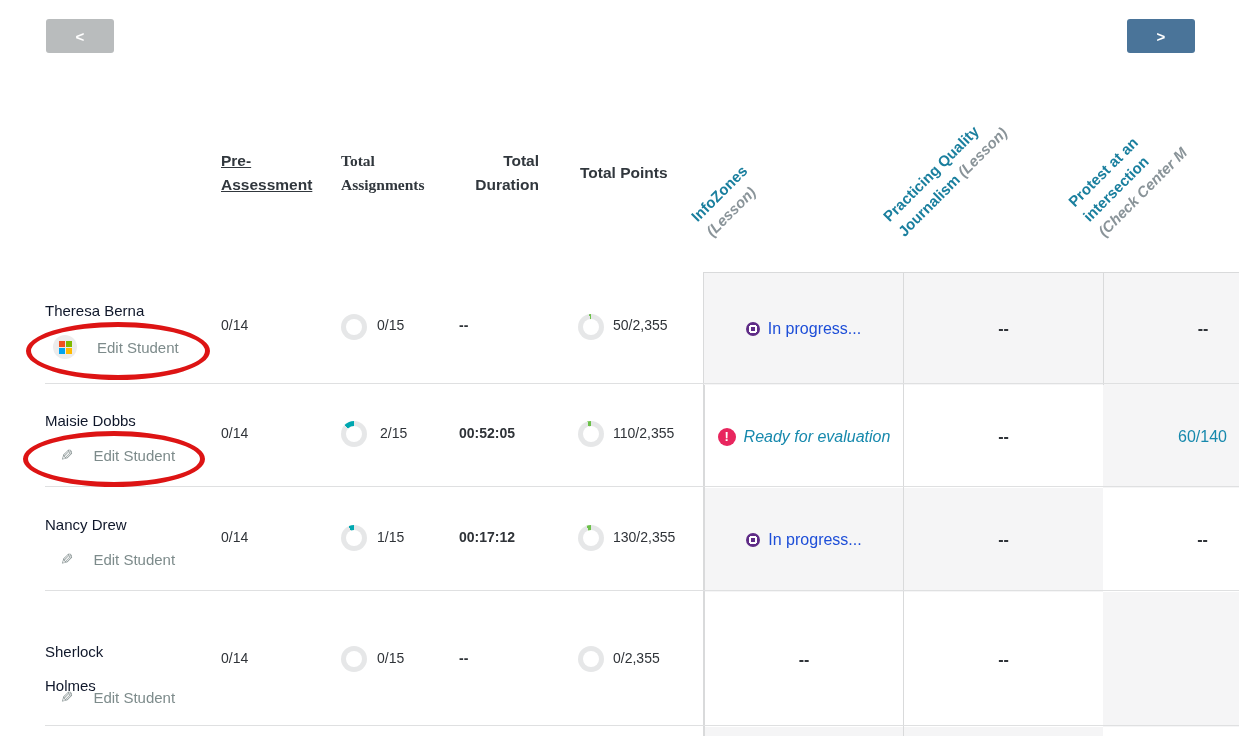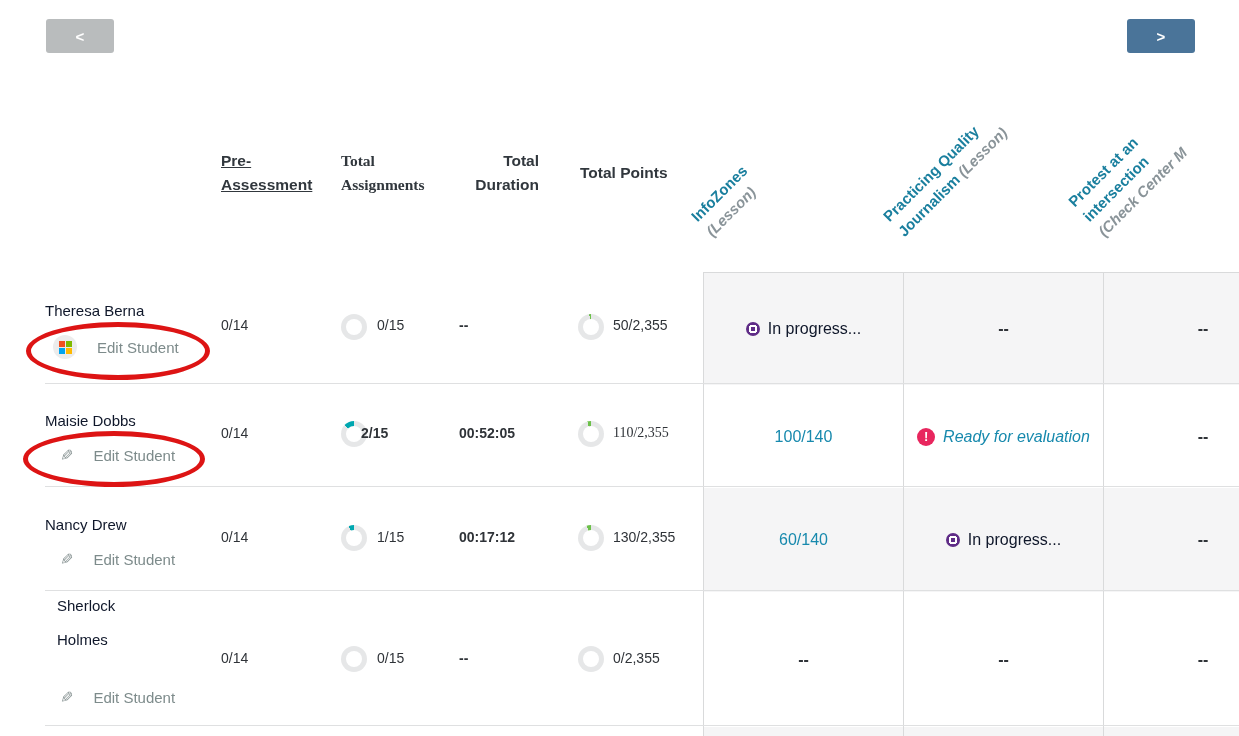--- a/index.html
+++ b/index.html
@@ -21,21 +21,21 @@
   
   .lesson-grid{position:absolute;left:703px;top:272px;width:598px;height:464px;
     display:grid;grid-template-columns:199px 200px 199px;
     grid-template-rows:112px 103px 104px 135px 10px;
     border-top:1px solid #d9dadb;border-left:1px solid #d9dadb;}
   .lcell{display:flex;align-items:center;justify-content:center;font-size:16px;background:#ffffff;}
   .lcell.c2,.lcell.c3{border-left:1px solid #d9dadb;}
   .lcell.shade{background:#f5f5f6;}
   .lesson-dash{font-weight:bold;color:#2f3338;}
   .lesson-score{color:#1789ad;}
-  .lesson-inprogress{color:#0f172a;}
+  .lesson-inprogress{color:#1d4ed8;}
   .lesson-ready{color:#1789ad;font-style:italic;}
   .inprogress-icon{width:14px;height:14px;border-radius:50%;margin-right:8px;flex:0 0 auto;
     background:radial-gradient(circle,#5f2c87 0 2.5px,#ffffff 2.5px 4.5px,#5f2c87 4.5px);}
   .ready-icon{width:18px;height:18px;border-radius:50%;background:#e8265e;color:#ffffff;
     font-weight:bold;font-size:13px;font-style:normal;display:flex;align-items:center;justify-content:center;
     margin-right:8px;flex:0 0 auto;}
   
   .rowsep{position:absolute;left:45px;width:1194px;height:1px;background:#dfe0e1;}
   
   .stu-name{position:absolute;left:45px;font-size:15px;line-height:34px;color:#0f172a;cursor:pointer;}
@@ -85,23 +85,20 @@
     <span class="inprogress-icon"></span>
     <span class="lesson-inprogress">In progress...</span>
   </div>
   <div class="lcell shade c2">
     <span class="lesson-dash">--</span>
   </div>
   <div class="lcell shade c3">
     <span class="lesson-dash">--</span>
   </div>
 
-  <div class="lcell">
-    <span class="lesson-score">100/140</span>
-  </div>
   <div class="lcell c2">
     <span class="ready-icon">!</span>
     <span class="lesson-ready">Ready for evaluation</span>
   </div>
   <div class="lcell c3">
     <span class="lesson-dash">--</span>
   </div>
 
   <div class="lcell shade">
     <span class="lesson-score">60/140</span>
@@ -153,38 +150,38 @@
 <div class="donut" style="left: 578px; top: 314px; background: conic-gradient(from -7.56deg, rgb(108, 192, 74) 0deg, rgb(108, 192, 74) 7.56deg, rgb(230, 231, 232) 7.56deg, rgb(230, 231, 232) 360deg);"></div>
 <div class="val" style="left:613px;top:317px;">50/2,355</div>
 
 <div class="stu-name" style="top:404px;width:180px;">Maisie Dobbs</div>
 <div class="edit-link" style="left:60px;top:446px;">
   <span class="pencil">✎</span>
   <span>Edit Student</span>
 </div>
 <div class="val" style="left:221px;top:425px;">0/14</div>
 <div class="donut" style="left: 341px; top: 421px; background: conic-gradient(from -47.88deg, rgb(0, 167, 176) 0deg, rgb(0, 167, 176) 47.88deg, rgb(230, 231, 232) 47.88deg, rgb(230, 231, 232) 360deg);"></div>
-<div class="val" style="left:361px;top:425px;font-weight:bold;">2/15</div>
+<div class="val" style="left:380px;top:425px;">2/15</div>
 <div class="val dur" style="left:459px;top:425px;">00:52:05</div>
 <div class="donut" style="left: 578px; top: 421px; background: conic-gradient(from -16.92deg, rgb(108, 192, 74) 0deg, rgb(108, 192, 74) 16.92deg, rgb(230, 231, 232) 16.92deg, rgb(230, 231, 232) 360deg);"></div>
-<div class="val" style="left:613px;top:425px;font-family:Liberation Serif, serif;">110/2,355</div>
+<div class="val" style="left:613px;top:425px;">110/2,355</div>
 
 <div class="stu-name" style="top:508px;width:180px;">Nancy Drew</div>
 <div class="edit-link" style="left:60px;top:550px;">
   <span class="pencil">✎</span>
   <span>Edit Student</span>
 </div>
 <div class="val" style="left:221px;top:529px;">0/14</div>
 <div class="donut" style="left: 341px; top: 525px; background: conic-gradient(from -24.12deg, rgb(0, 167, 176) 0deg, rgb(0, 167, 176) 24.12deg, rgb(230, 231, 232) 24.12deg, rgb(230, 231, 232) 360deg);"></div>
 <div class="val" style="left:377px;top:529px;">1/15</div>
 <div class="val dur" style="left:459px;top:529px;">00:17:12</div>
 <div class="donut" style="left: 578px; top: 525px; background: conic-gradient(from -19.8deg, rgb(108, 192, 74) 0deg, rgb(108, 192, 74) 19.8deg, rgb(230, 231, 232) 19.8deg, rgb(230, 231, 232) 360deg);"></div>
 <div class="val" style="left:613px;top:529px;">130/2,355</div>
 
-<div class="stu-name" style="top:589px;width:110px;margin-left:12px;">Sherlock Holmes</div>
+<div class="stu-name" style="top:635px;width:110px;">Sherlock Holmes</div>
 <div class="edit-link" style="left:60px;top:688px;">
   <span class="pencil">✎</span>
   <span>Edit Student</span>
 </div>
 <div class="val" style="left:221px;top:650px;">0/14</div>
 <div class="donut" style="left: 341px; top: 646px; background: rgb(230, 231, 232);"></div>
 <div class="val" style="left:377px;top:650px;">0/15</div>
 <div class="val dur" style="left:459px;top:650px;">--</div>
 <div class="donut" style="left: 578px; top: 646px; background: rgb(230, 231, 232);"></div>
 <div class="val" style="left:613px;top:650px;">0/2,355</div>

